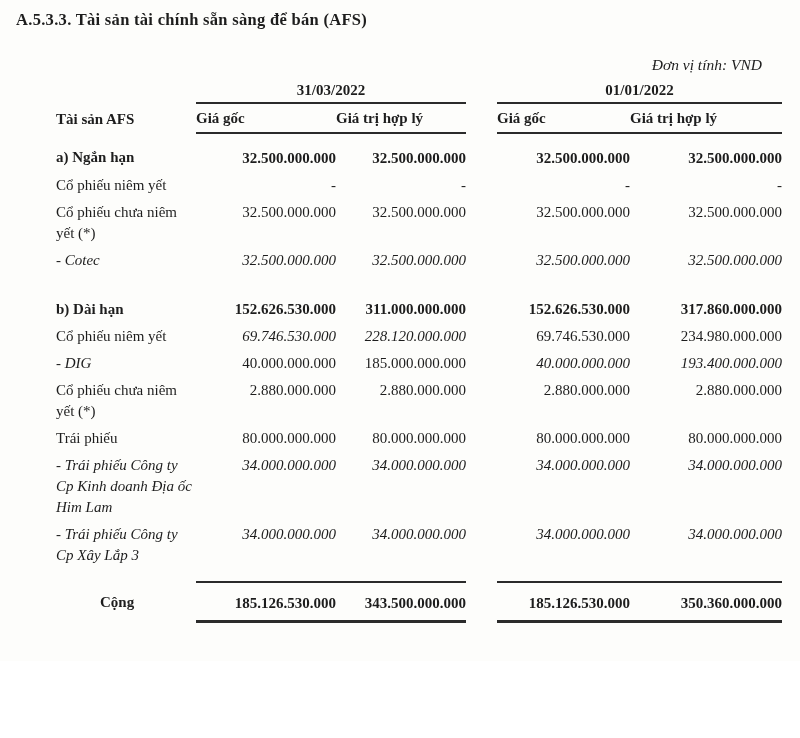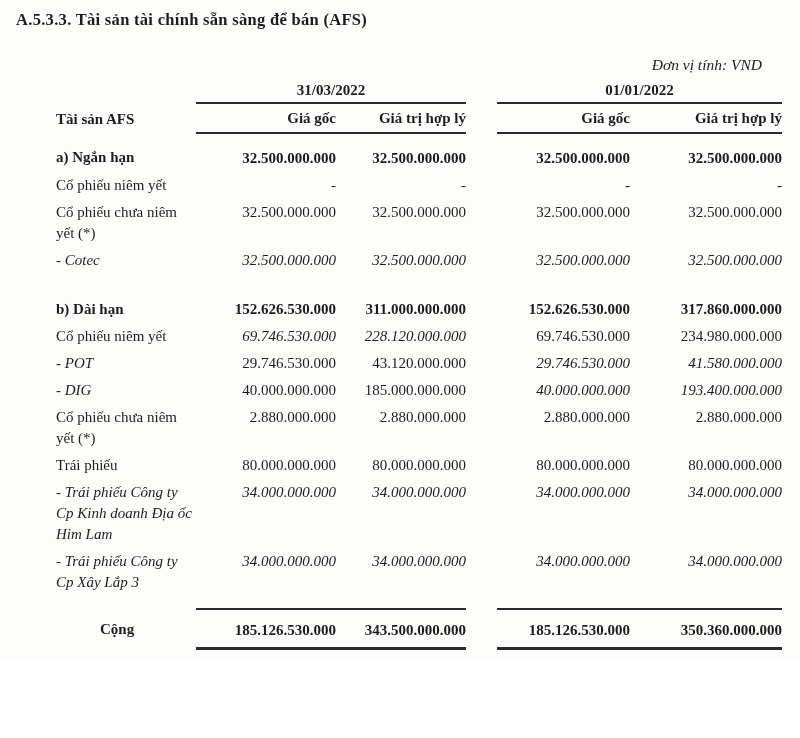--- a/index.html
+++ b/index.html
@@ -45,21 +45,21 @@
     padding-bottom:3px;
     border-bottom:2px solid #2b2b2b;
   }
   .head-label{
     text-align:left;
     vertical-align:bottom;
     font-weight:bold;
     padding-bottom:5px;
   }
   .head-col{
-    text-align:right;
+    text-align:left;
     font-weight:bold;
     padding:6px 0 5px;
     border-bottom:2px solid #2b2b2b;
   }
   .gap{border:none;}
 
   tbody td.label{
     padding:5px 4px 1px 0;
     line-height:21px;
   }
@@ -196,28 +196,20 @@
         </tr>
         <tr>
           <td class="label ls-r">Cổ phiếu niêm yết</td>
           <td class="num vs-i">69.746.530.000</td>
           <td class="num vs-i">228.120.000.000</td>
           <td class="gap"></td>
           <td class="num vs-r">69.746.530.000</td>
           <td class="num vs-r">234.980.000.000</td>
         </tr>
         <tr>
-          <td class="label ls-i indent">- POT</td>
-          <td class="num vs-r">29.746.530.000</td>
-          <td class="num vs-r">43.120.000.000</td>
-          <td class="gap"></td>
-          <td class="num vs-i">29.746.530.000</td>
-          <td class="num vs-i">41.580.000.000</td>
-        </tr>
-        <tr>
           <td class="label ls-i indent">- DIG</td>
           <td class="num vs-r">40.000.000.000</td>
           <td class="num vs-r">185.000.000.000</td>
           <td class="gap"></td>
           <td class="num vs-i">40.000.000.000</td>
           <td class="num vs-i">193.400.000.000</td>
         </tr>
         <tr>
           <td class="label ls-r">Cổ phiếu chưa niêm yết (*)</td>
           <td class="num vs-r">2.880.000.000</td>

